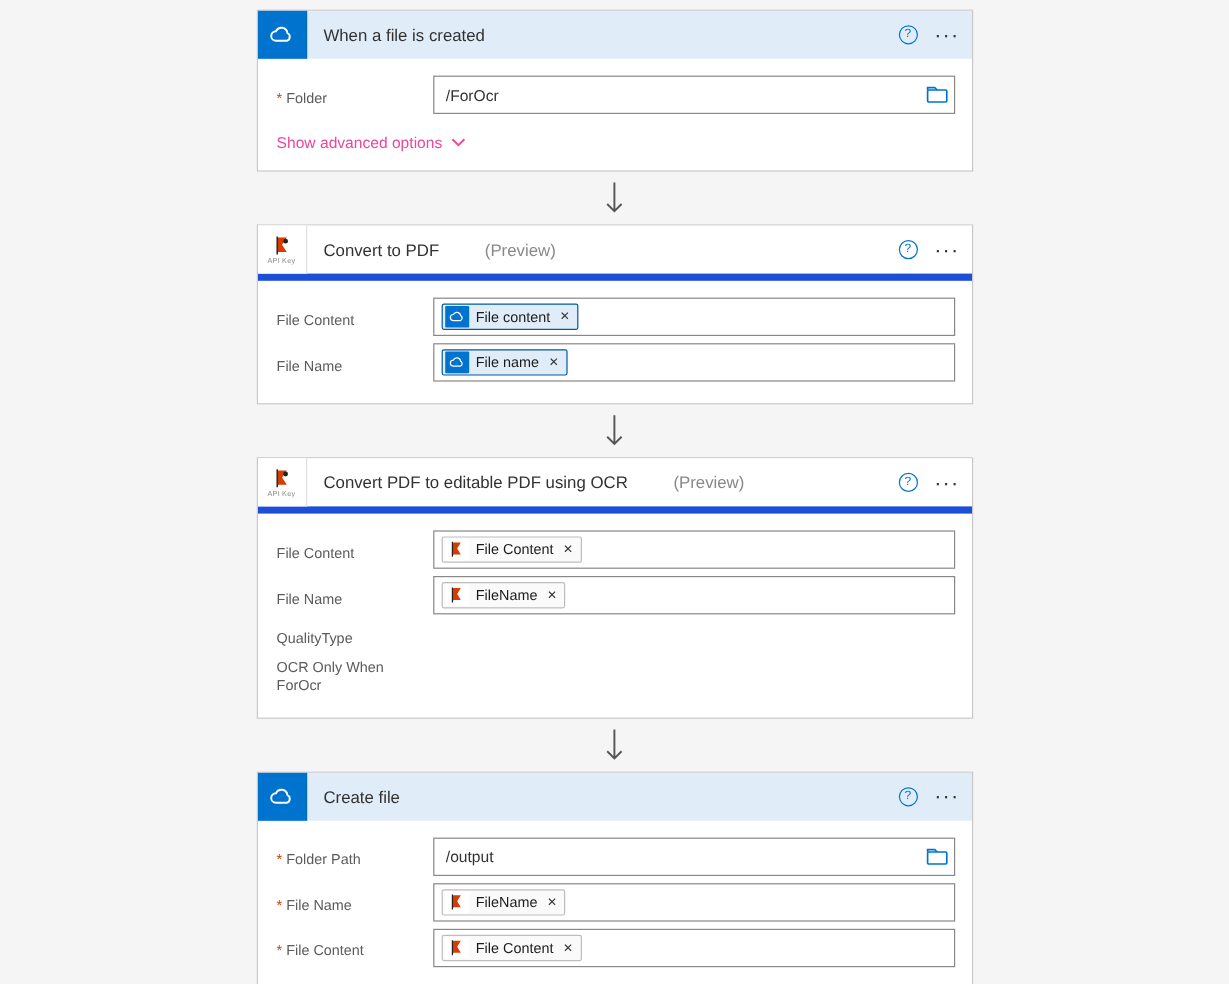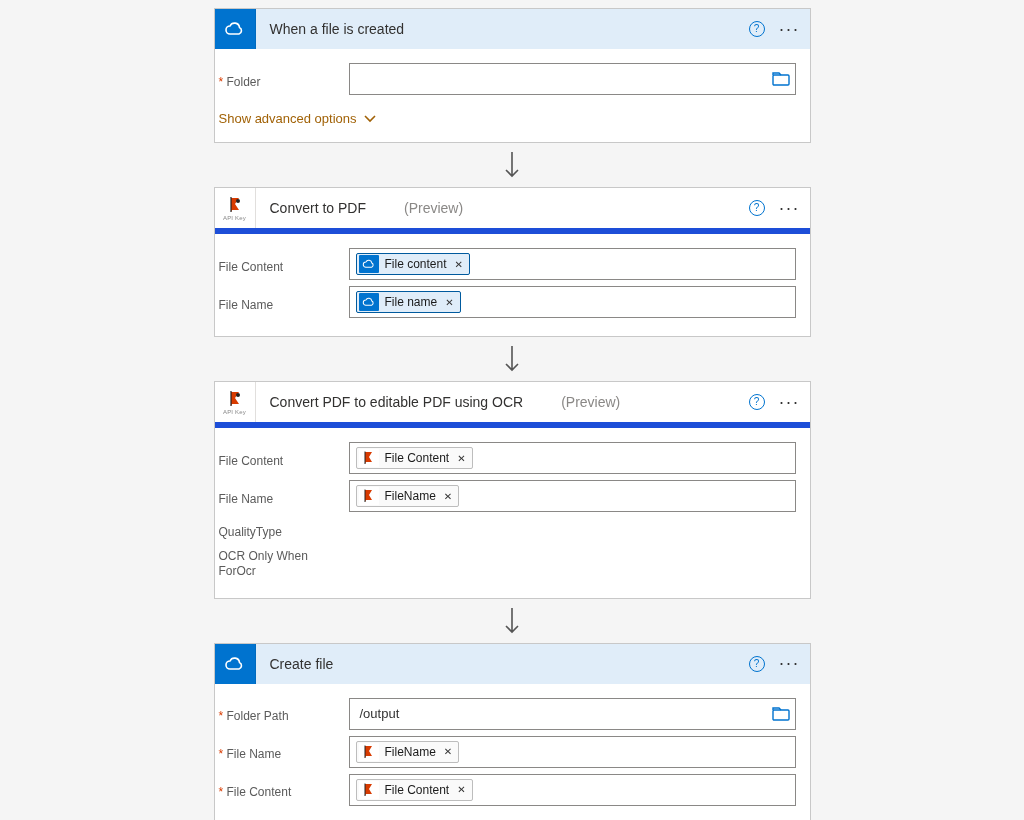--- a/index.html
+++ b/index.html
@@ -33,21 +33,21 @@
   .title-main { color:#323130; font-size: 14px; font-weight: 400; }
   .title-suffix { color:#8a8886; font-size: 14px; margin-left: 34px; }
   .header-actions { display:flex; align-items:center; gap:4px; padding-right: 6px;}
   .help-circle {
     width: 14px; height: 14px; border-radius: 50%;
     border: 1.3px solid #0073cf; color:#0073cf;
     display:flex;align-items:center;justify-content:center;
     font-size: 10px; line-height:1; cursor:pointer; margin-right: 6px;
   }
   .ellipsis { font-size: 18px; color:#333; letter-spacing: 1px; cursor:pointer; padding: 0 4px;}
-  .card-body { padding: 8px 14px 12px 4px; }
+  .card-body { padding: 8px 14px 12px 16px; }
   .row { display:flex; align-items:center; margin: 6px 0; }
   .row.top { align-items:flex-start; }
   .row .label { width: 130px; font-size: 12px; color:#5b5b5b; line-height: 1.3; padding-top: 7px;}
   .row .label.req::before { content: "* "; color:#d83b01; }
   .row .field { flex:1; }
   .input-like {
     border: 1px solid #8a8886; height: 30px;
     display:flex; align-items:center; padding: 0 6px; gap:6px;
     position: relative; background:#fff;
   }
@@ -67,21 +67,21 @@
     height: 22px; box-sizing: border-box;
   }
   .token .tk-icon {
     width: 20px; height: 18px; background:#0073cf; color:#fff; border-radius:1px;
     display:flex;align-items:center;justify-content:center; flex-shrink: 0;
   }
   .token.light { background:#fafafa; border-color:#bdbdbd;}
   .token.light .tk-icon { background:#fff; color:#333;}
   .token .tk-text { color:#1b1b1b; }
   .token .tk-x { color:#333; font-size:10px; cursor:pointer; padding-left:2px;}
-  .adv-link { color:#a16207; font-size: 13px; cursor:pointer; display:inline-flex; align-items:center; gap:6px; margin: 10px 0 4px 0; text-align: right;}
+  .adv-link { color:#ec4899; font-size: 13px; cursor:pointer; display:inline-flex; align-items:center; gap:6px; margin: 10px 0 4px 0; text-align: right;}
   .arrow-down {
     width: 595px; height: 44px;
     display:flex; align-items:center; justify-content:center;
     position: relative;
   }
   .arrow-down svg { color:#555; }
   
   .cloud-svg { width:22px; height:22px; }
   
   .api-icon {
@@ -141,20 +141,21 @@
     <div class="header-actions">
       <div class="help-circle">?</div>
       <div class="ellipsis">···</div>
     </div>
   </div>
   <div class="card-body">
     <div class="row">
       <div class="label req">Folder</div>
       <div class="field">
         <div class="input-like">
+          <span class="text-value">/ForOcr</span>
           <span class="folder-btn">
             <svg width="20" height="18" viewBox="0 0 20 18">
                 <use href="#folder-open"></use>
               </svg>
           </span>
         </div>
       </div>
     </div>
     <div class="adv-link">
       <span>Show advanced options</span>

